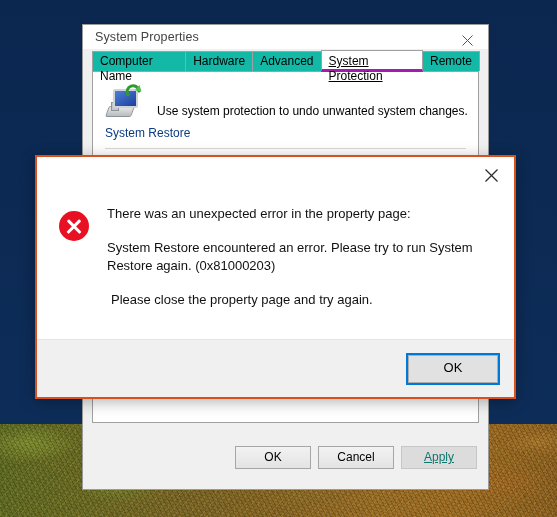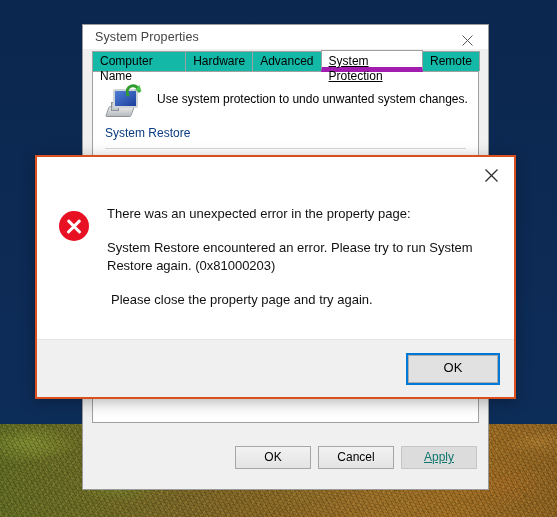--- a/index.html
+++ b/index.html
@@ -137,21 +137,21 @@
     position: relative;
     z-index: 1;
     box-sizing: border-box;
     height: 20px;
   }
   .tab.active {
     background: #ffffff;
     height: 22px;
     padding-top: 3px;
     z-index: 3;
-    border-bottom: 5px solid #a21caf;
+    border-bottom: 3px solid #a21caf;
     margin-bottom: -1px;
     text-decoration: underline;
   }
 
   .tabpage {
     position: relative;
     margin: 0 9px;
     background: #ffffff;
     border: 1px solid #a0a0a0;
     height: 352px;
@@ -161,21 +161,21 @@
 
   .pane-header {
     display: flex;
     align-items: flex-start;
     padding: 12px 0 0 12px;
   }
   .pane-header .label {
     font-size: 12px;
     color: #000;
     margin-left: 14px;
-    margin-top: 8px;
+    margin-top: 20px;
   }
 
   
   .mon-icon {
     position: relative;
     width: 38px;
     height: 36px;
     flex: none;
   }
   .mon-base {

